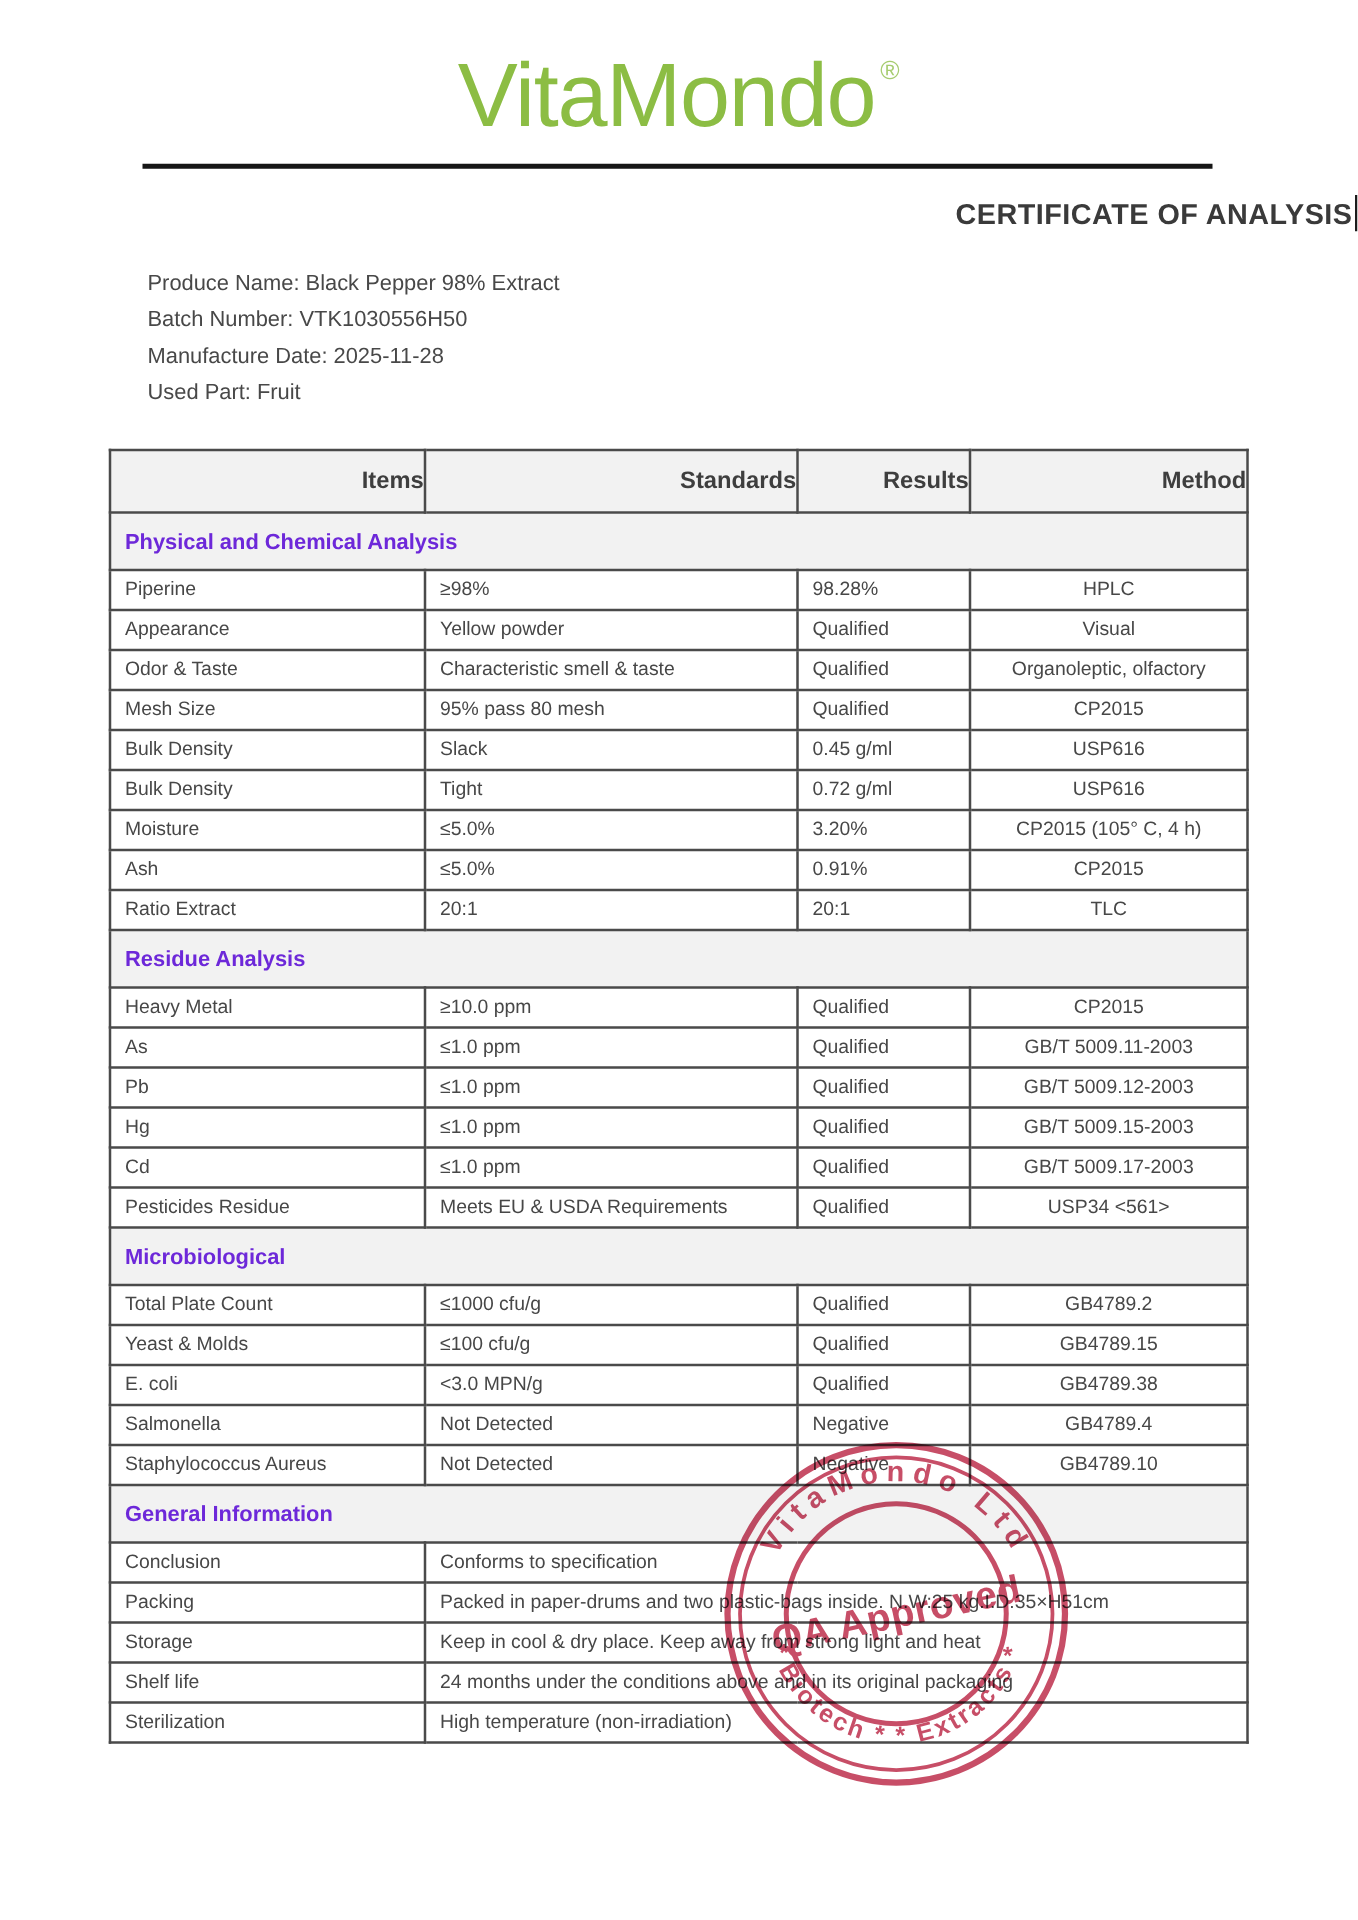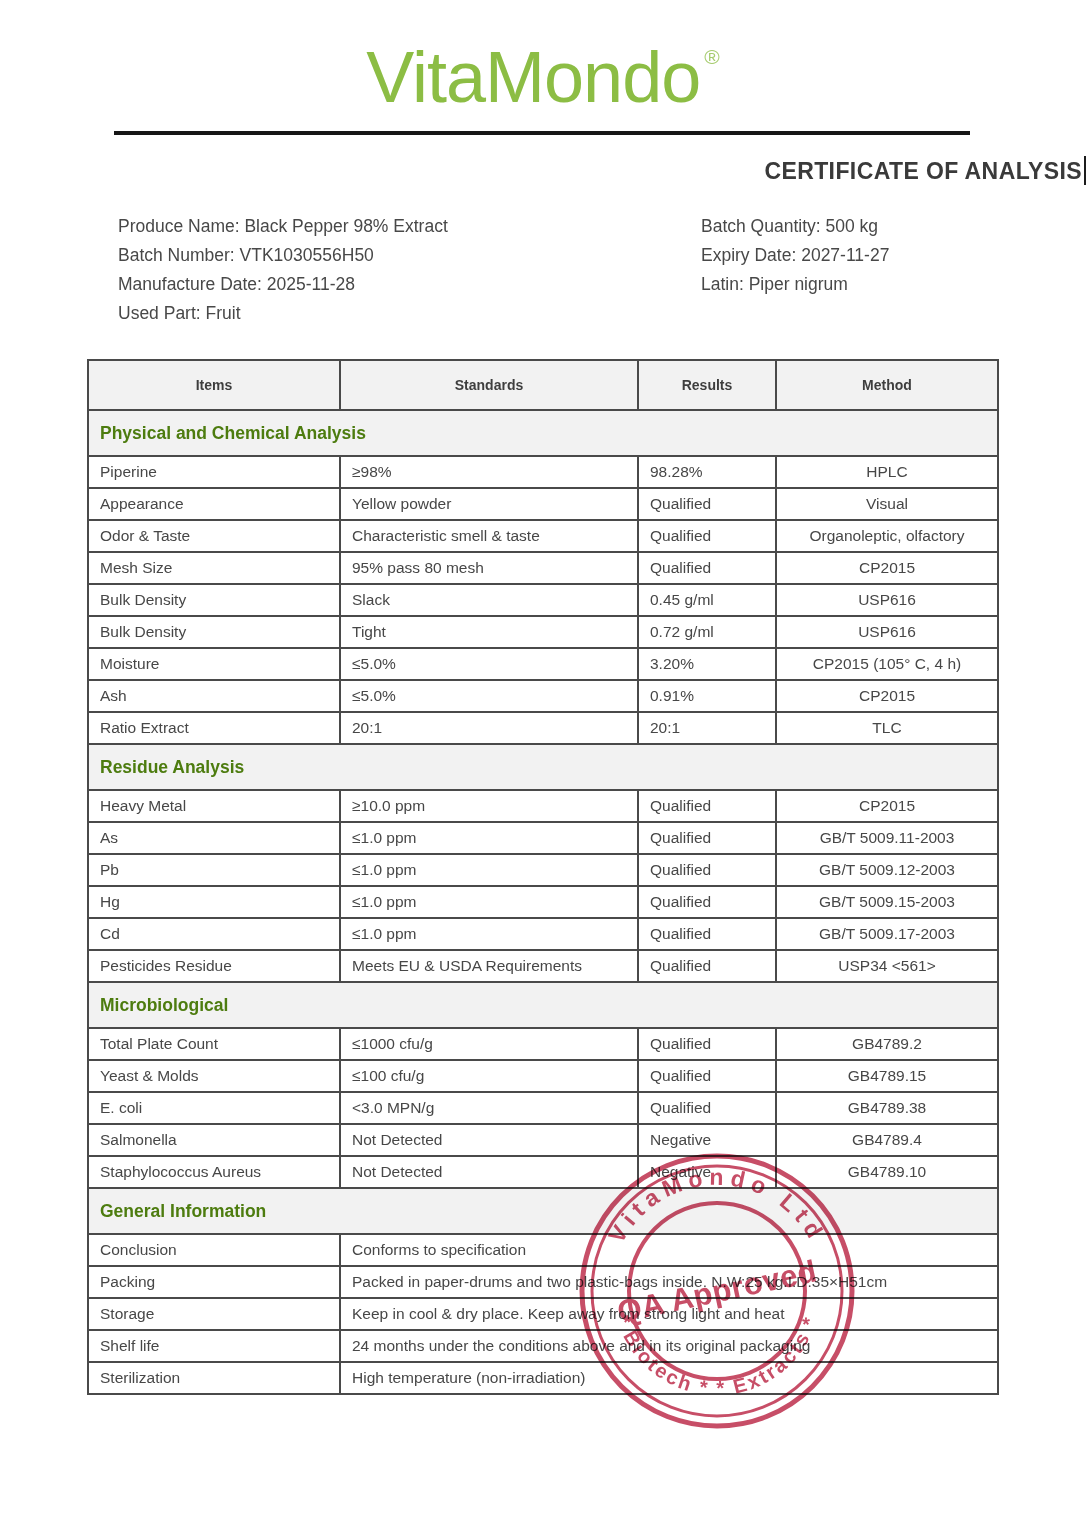--- a/index.html
+++ b/index.html
@@ -35,25 +35,25 @@
   }
   table.coa col.c1{width:252px;}
   table.coa col.c2{width:298px;}
   table.coa col.c3{width:138px;}
   table.coa col.c4{width:222px;}
   table.coa th,table.coa td{
     border:2px solid #4a4a4a;font-size:15.5px;color:#474747;
     padding:0 4px 0 11px;height:30px;overflow:hidden;white-space:nowrap;
   }
   table.coa th{
-    height:48px;background:#f2f2f2;font-size:14px;font-weight:bold;
-    color:#3e3e3e;text-align:center;padding:0;
+    height:48px;background:#f2f2f2;font-size:19px;font-weight:bold;
+    color:#3e3e3e;text-align:right;padding:0;
   }
   table.coa td.section{
-    height:44px;background:#f2f2f2;font-size:17.5px;font-weight:bold;color:#4d7c0f;
+    height:44px;background:#f2f2f2;font-size:17.5px;font-weight:bold;color:#6d28d9;
   }
   table.coa td.method{text-align:center;padding:0 20px;}
 
   
   .stamp{
     position:absolute;left:578px;top:1152px;width:278px;height:278px;
     mix-blend-mode:multiply;opacity:0.9;pointer-events:none;
   }
   .stamp text{fill:#c13a56;font-family:"Liberation Sans","DejaVu Sans",sans-serif;font-weight:bold;}
   .stamp .arc-top{font-size:23px;letter-spacing:6px;}
@@ -74,25 +74,20 @@
   <div class="title-row">
     <h1>CERTIFICATE OF ANALYSIS</h1><span class="caret"></span>
   </div>
 
   <div class="info">
     <div class="info-col left" id="info-left">
         <div class="info-line">Produce Name: Black Pepper 98% Extract</div>
         <div class="info-line">Batch Number: VTK1030556H50</div>
         <div class="info-line">Manufacture Date: 2025-11-28</div>
         <div class="info-line">Used Part: Fruit</div>
-      </div>
-    <div class="info-col" id="info-right">
-        <div class="info-line">Batch Quantity: 500 kg</div>
-        <div class="info-line">Expiry Date: 2027-11-27</div>
-        <div class="info-line">Latin: Piper nigrum</div>
       </div>
   </div>
 
   <table class="coa">
     <colgroup>
         <col class="c1">
         <col class="c2">
         <col class="c3">
         <col class="c4">
       </colgroup>

